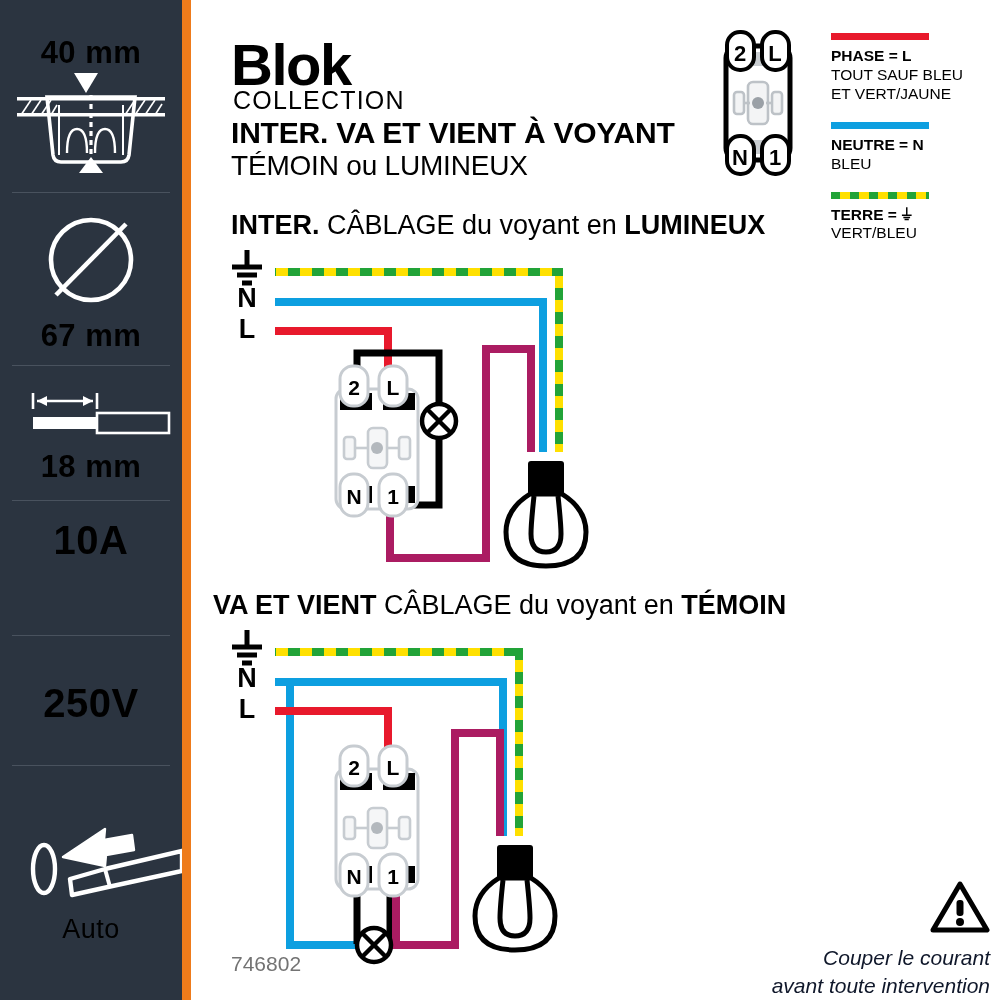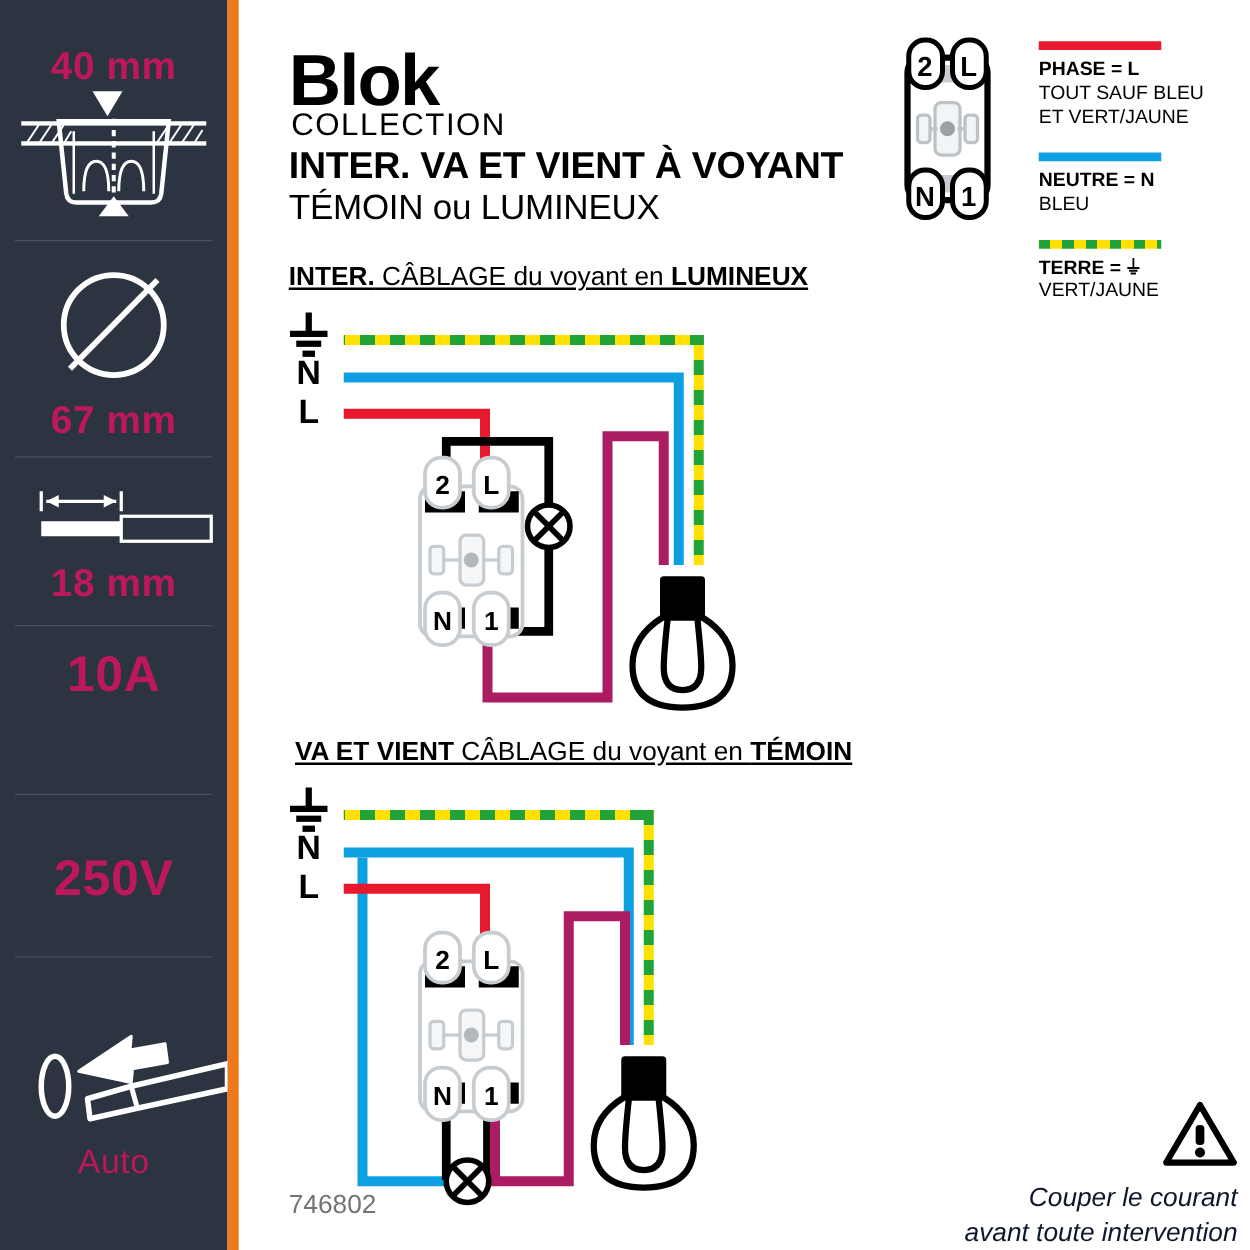--- a/index.html
+++ b/index.html
@@ -31,21 +31,21 @@
     display: flex; flex-direction: column;
     align-items: center; justify-content: center;
     color: #ffffff;
   }
   .side-divider {
     position: absolute; left: 12px; width: 158px; height: 1px;
     background: #49525e;
   }
   .side-label {
     font-size: 31px; font-weight: bold; letter-spacing: 0.5px;
-    color: #be185d; line-height: 1.05;
+    color: #000000; line-height: 1.05;
   }
   .side-label.thin { font-weight: normal; font-size: 27px; }
   .side-art { display: block; }
 
   
   #logo-blok {
     position: absolute; left: 231px; top: 36px;
     font-size: 58px; font-weight: bold; letter-spacing: -1.5px;
     color: #000; line-height: 1; text-align: right;
   }
@@ -73,21 +73,21 @@
   .legend-bar.phase  { background: #e8192c; }
   .legend-bar.terre  {
     background: repeating-linear-gradient(to right,
       #22a338 0px, #22a338 9px, #ffe000 9px, #ffe000 19px);
   }
   .legend-t1 { font-size: 15.5px; font-weight: bold; color: #000; line-height: 1.22; }
   .legend-t2 { font-size: 15.5px; font-weight: normal; color: #000; line-height: 1.22; }
 
   
   .section-title {
-    position: absolute; font-size: 21px; color: #000; white-space: nowrap; text-decoration: underline;
+    position: absolute; font-size: 27px; color: #000; white-space: nowrap;
   }
   .section-title b { font-weight: bold; }
   .section-title span { font-weight: normal; }
 
   
   #diagrams {
     position: absolute; left: 0; top: 0;
     width: 1000px; height: 1000px;
     pointer-events: none;
   }
@@ -231,28 +231,28 @@
 ET VERT/JAUNE</div>
     </div>
     <div class="legend-block">
       <div class="legend-bar neutre"></div>
       <div class="legend-t1">NEUTRE = N</div>
       <div class="legend-t2">BLEU</div>
     </div>
     <div class="legend-block">
       <div class="legend-bar terre"></div>
       <div class="legend-t1">TERRE = ⏚</div>
-      <div class="legend-t2">VERT/JAUNE</div>
+      <div class="legend-t2">VERT/BLEU</div>
     </div>
   </div>
 
   <div class="section-title" style="left:231px;top:210px">
     <b>INTER.</b><span> CÂBLAGE du voyant en </span><b>LUMINEUX</b>
   </div>
-  <div class="section-title" style="left:236px;top:590px">
+  <div class="section-title" style="left:213px;top:590px">
     <b>VA ET VIENT</b><span> CÂBLAGE du voyant en </span><b>TÉMOIN</b>
   </div>
 
   <svg id="diagrams" viewBox="0 0 1000 1000">
     <defs>
 
       <pattern id="gy-h" width="24" height="8" patternUnits="userSpaceOnUse">
         <rect width="24" height="8" fill="#ffe000"></rect>
         <rect width="12" height="8" fill="#22a338"></rect>
       </pattern>

